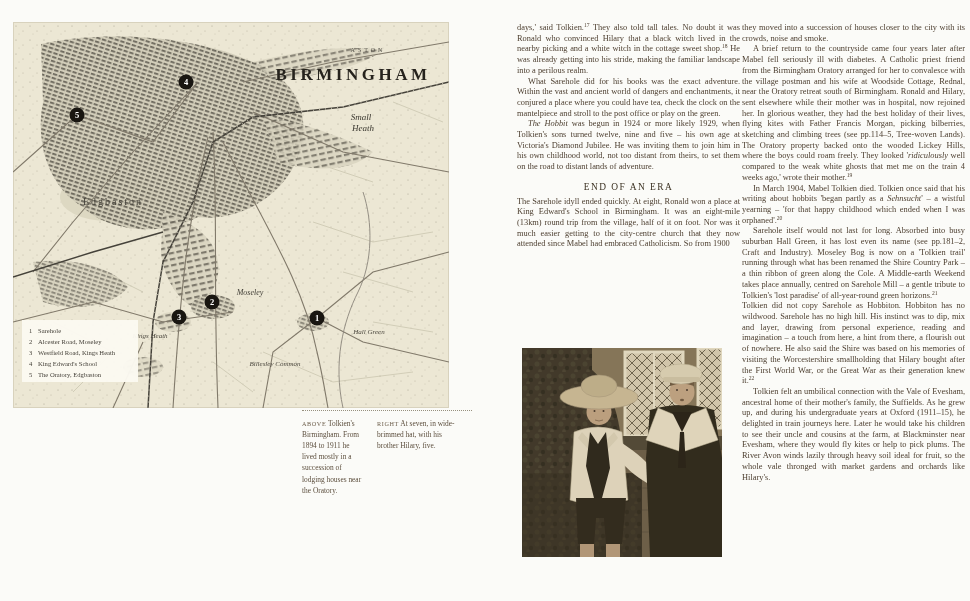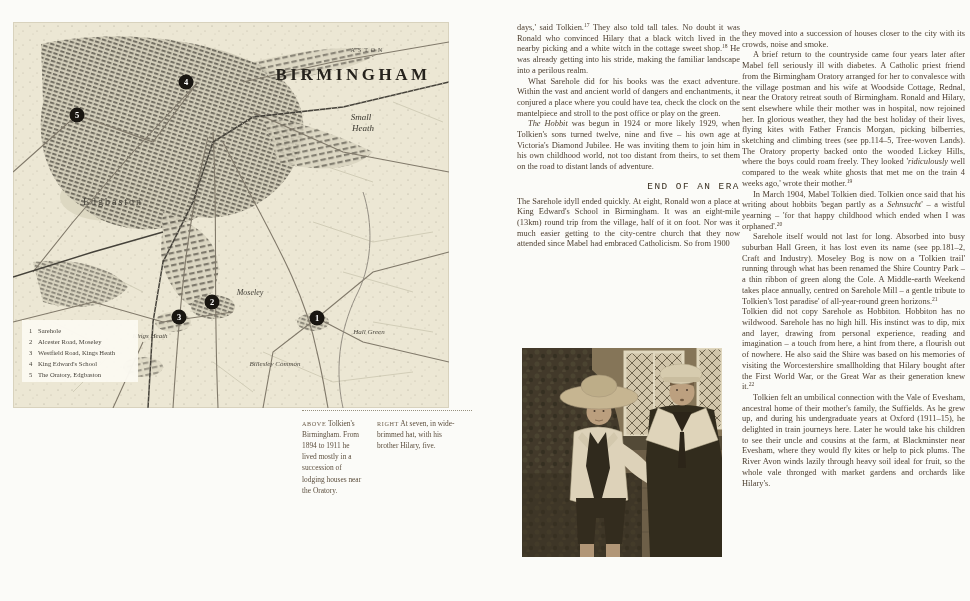--- a/index.html
+++ b/index.html
@@ -10,26 +10,26 @@
   
   #map-figure { left:13px; top:22px; width:436px; height:386px; }
   #caption-rule { left:302px; top:410px; width:170px; height:0; border-top:1px dotted #97907e; }
   #captions { left:302px; top:418px; width:180px; display:flex; gap:11px; font-size:7.4px; line-height:1.5; color:#5d4f3e; }
   .cap-col1 { width:64px; } .cap-col2 { width:84px; }
   .cap-label { font-size:6.2px; letter-spacing:0.6px; color:#6b5c49; }
 
   
   .bodycol { width:223px; font-size:8.4px; line-height:10.7px; text-align:justify; }
   #col1 { left:517px; top:23px; }
-  #col2 { left:742px; top:23px;margin-top:6px; }
+  #col2 { left:742px; top:23px; }
   .bodycol p { text-indent:11px; }
   .bodycol p.noindent { text-indent:0; }
   .ital { font-style:italic; }
   sup.fn { font-size:5.6px; line-height:0; vertical-align:3px; }
-  h3.sect { font-size:9.4px; font-weight:normal; letter-spacing:1.5px; color:#3a3021; margin:9px 0 4px 0; text-align:right;font-family:Liberation Mono, monospace; }
+  h3.sect { font-size:9.4px; font-weight:normal; letter-spacing:1.5px; color:#3a3021; margin:9px 0 4px 0; text-align:center; }
 
   #photo { left:522px; top:348px; width:200px; height:209px; }
 
   
   .footer { font-size:7px; letter-spacing:1.6px; color:#3a362e; white-space:nowrap;margin-top:40px; }
   #footer-left  { left:18px;  top:575px; }
   #footer-left .num  { display:inline-block; letter-spacing:0; margin-right:26px; }
   #footer-right { right:18px; top:575px; text-align:right; }
   #footer-right .num { display:inline-block; letter-spacing:0; margin-left:26px; }
 

